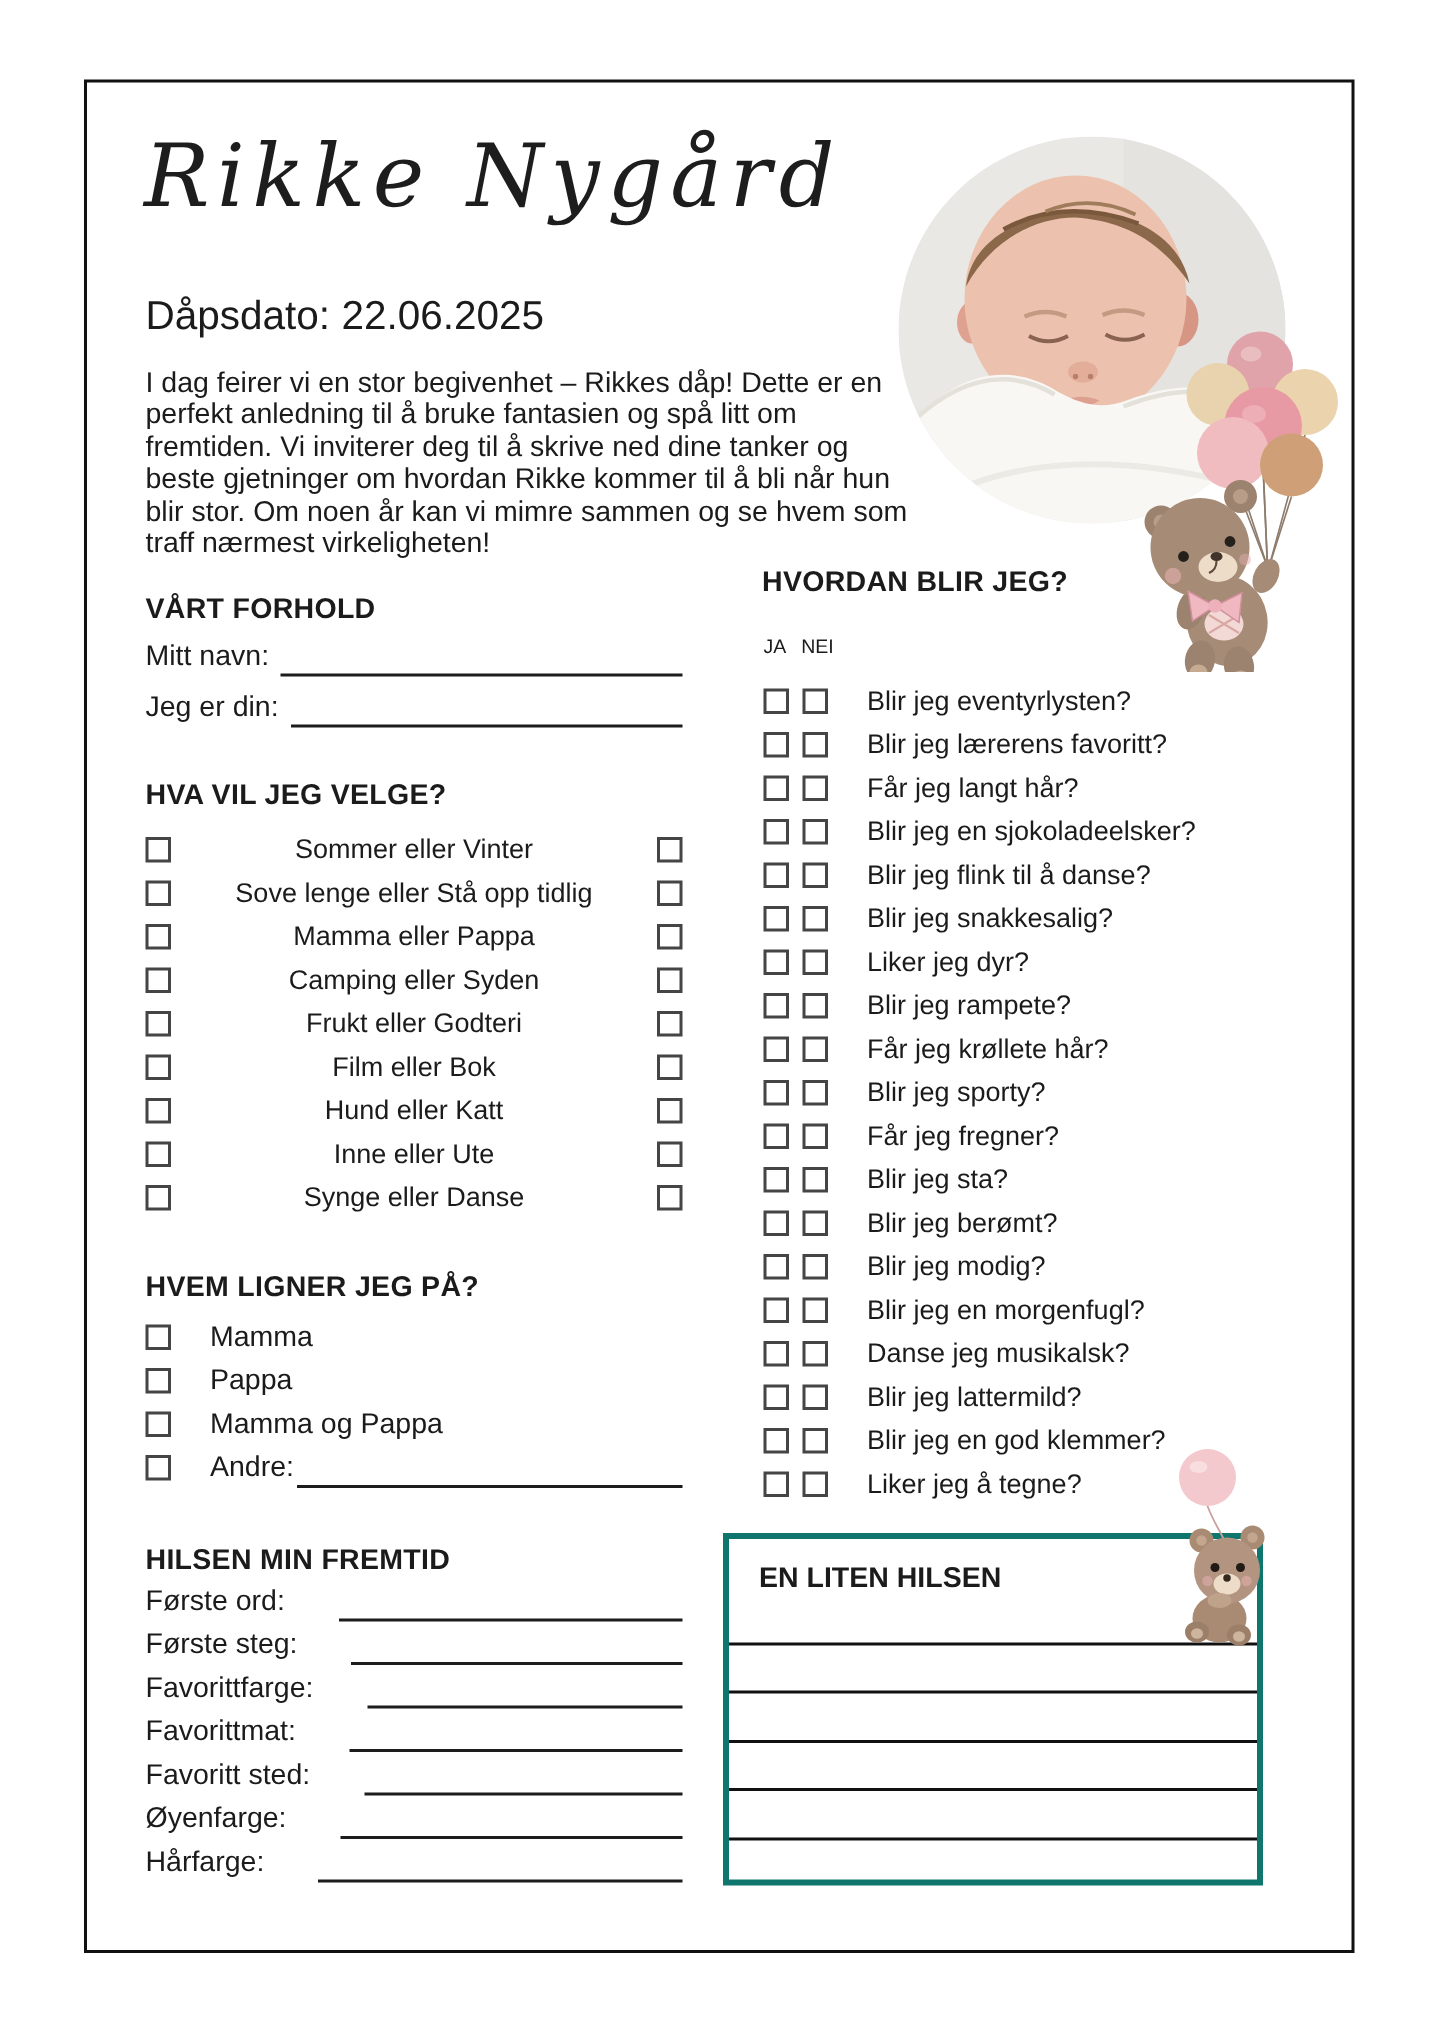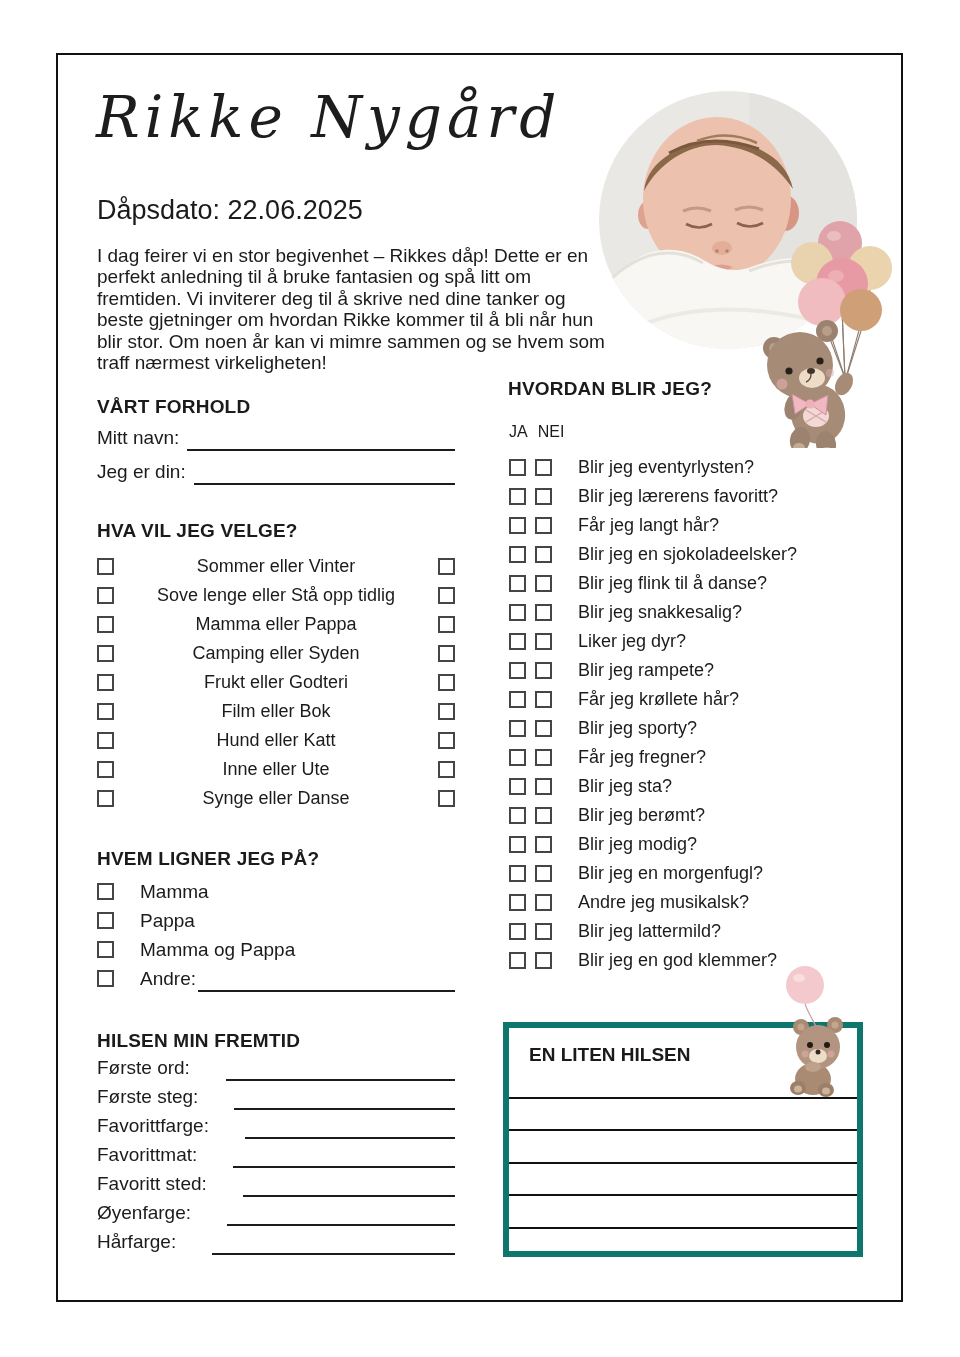--- a/index.html
+++ b/index.html
@@ -40,28 +40,28 @@
   .crow .clabel { flex: 1; text-align: center; font-size: 18px; }
 
   .cb { width: 17px; height: 17px; border: 2px solid #454545; background: #fff;
     flex: 0 0 auto; display: inline-block; }
 
   .likeness { left: 39px; top: 822px; width: 358px; display: flex; flex-direction: column; }
   .lrow { height: 29px; display: flex; align-items: center; font-size: 19px; }
   .lrow .llabel { margin-left: 26px; }
   .lrow .wline { margin-left: 2px; }
 
-  .janei { left: 451px; top: 368px; display: flex; gap: 10px; font-size: 16px; }
+  .janei { left: 451px; top: 368px; display: flex; gap: 10px; font-size: 13px; }
   .questions { left: 451px; top: 398px; width: 350px; display: flex; flex-direction: column; }
   .qrow { height: 29px; display: flex; align-items: center; }
   .qrow .cb + .cb { margin-left: 9px; }
   .qrow .qlabel { margin-left: 26px; font-size: 18px; }
 
-  .hilsen { left: 445px; top: 967px; width: 360px; height: 235px;
-    border: 6px solid #0f766e; background: #fff; z-index: 3; }
+  .hilsen { left: 424px; top: 967px; width: 360px; height: 235px;
+    border: 4px solid #0f766e; background: #fff; z-index: 3; }
   .hilsen-head { height: 69px; padding: 16px 0 0 20px; font-size: 19px; font-weight: 700; }
   .hilsen-lines { display: flex; flex-direction: column; height: 162px; }
   .hline { flex: 1; border-top: 2px solid #111; }
 </style>
 </head>
 <body>
 
 <div class="page">
 
   <div class="abs title-script">Rikke Nygård</div>
@@ -335,31 +335,36 @@
         <span class="qlabel">Blir jeg modig?</span>
       </div>
     <div class="qrow">
         <span class="cb"></span>
         <span class="cb"></span>
         <span class="qlabel">Blir jeg en morgenfugl?</span>
       </div>
     <div class="qrow">
         <span class="cb"></span>
         <span class="cb"></span>
-        <span class="qlabel">Andre jeg musikalsk?</span>
+        <span class="qlabel">Danse jeg musikalsk?</span>
       </div>
     <div class="qrow">
         <span class="cb"></span>
         <span class="cb"></span>
         <span class="qlabel">Blir jeg lattermild?</span>
       </div>
     <div class="qrow">
         <span class="cb"></span>
         <span class="cb"></span>
         <span class="qlabel">Blir jeg en god klemmer?</span>
+      </div>
+    <div class="qrow">
+        <span class="cb"></span>
+        <span class="cb"></span>
+        <span class="qlabel">Liker jeg å tegne?</span>
       </div>
   </div>
 
   <div class="abs hilsen">
     <div class="hilsen-head">EN LITEN HILSEN</div>
     <div class="hilsen-lines">
       <div class="hline"></div>
       <div class="hline"></div>
       <div class="hline"></div>
       <div class="hline"></div>

